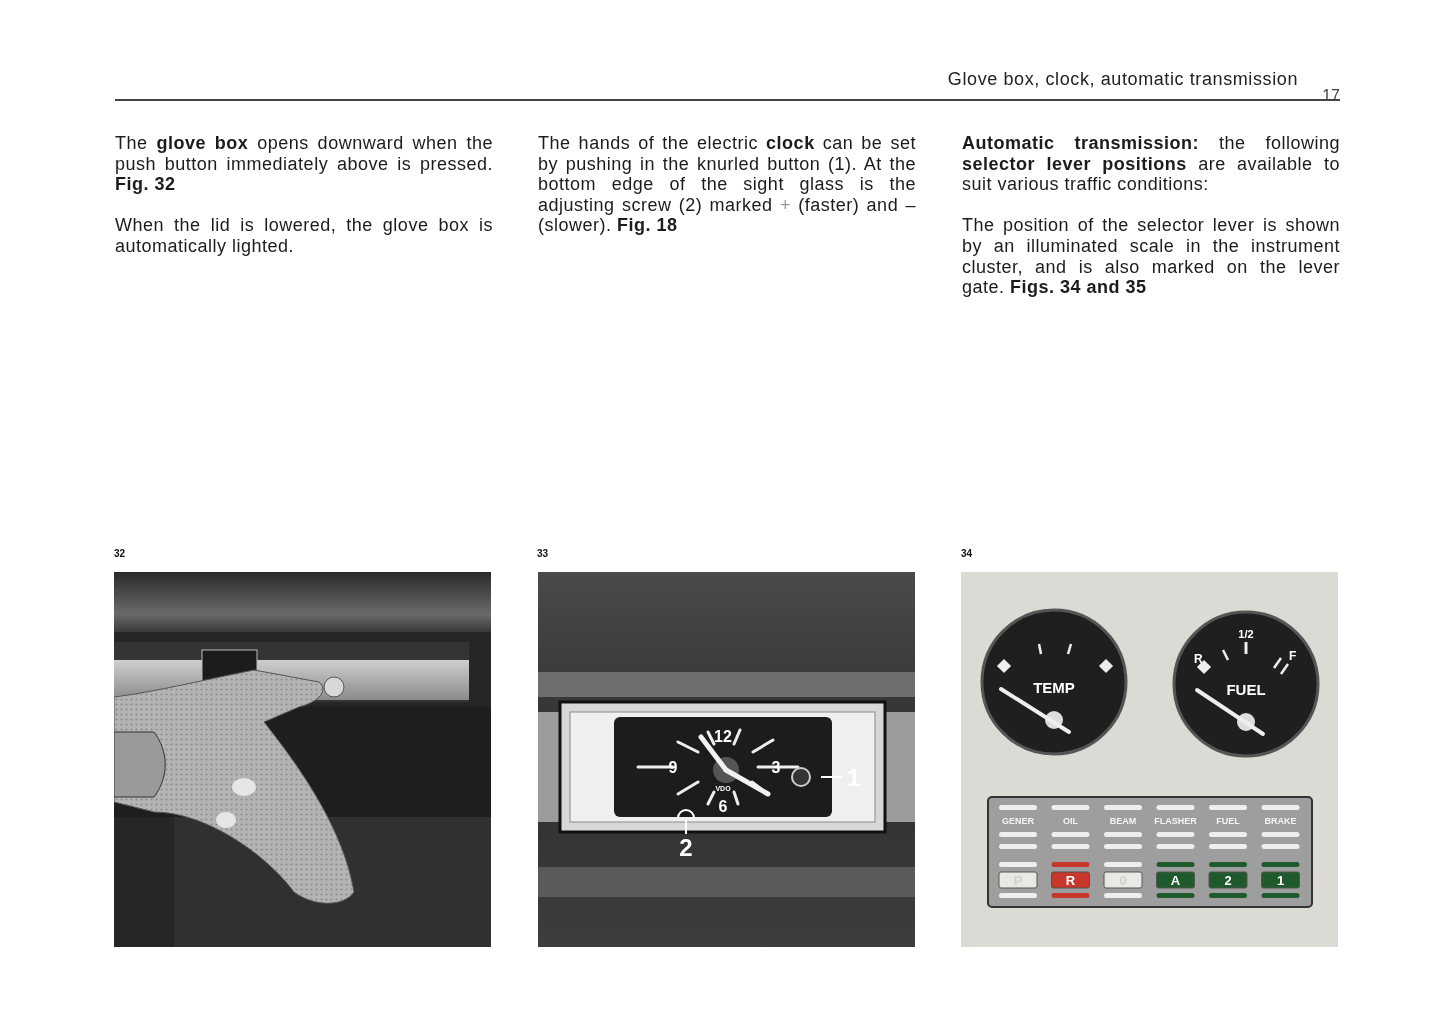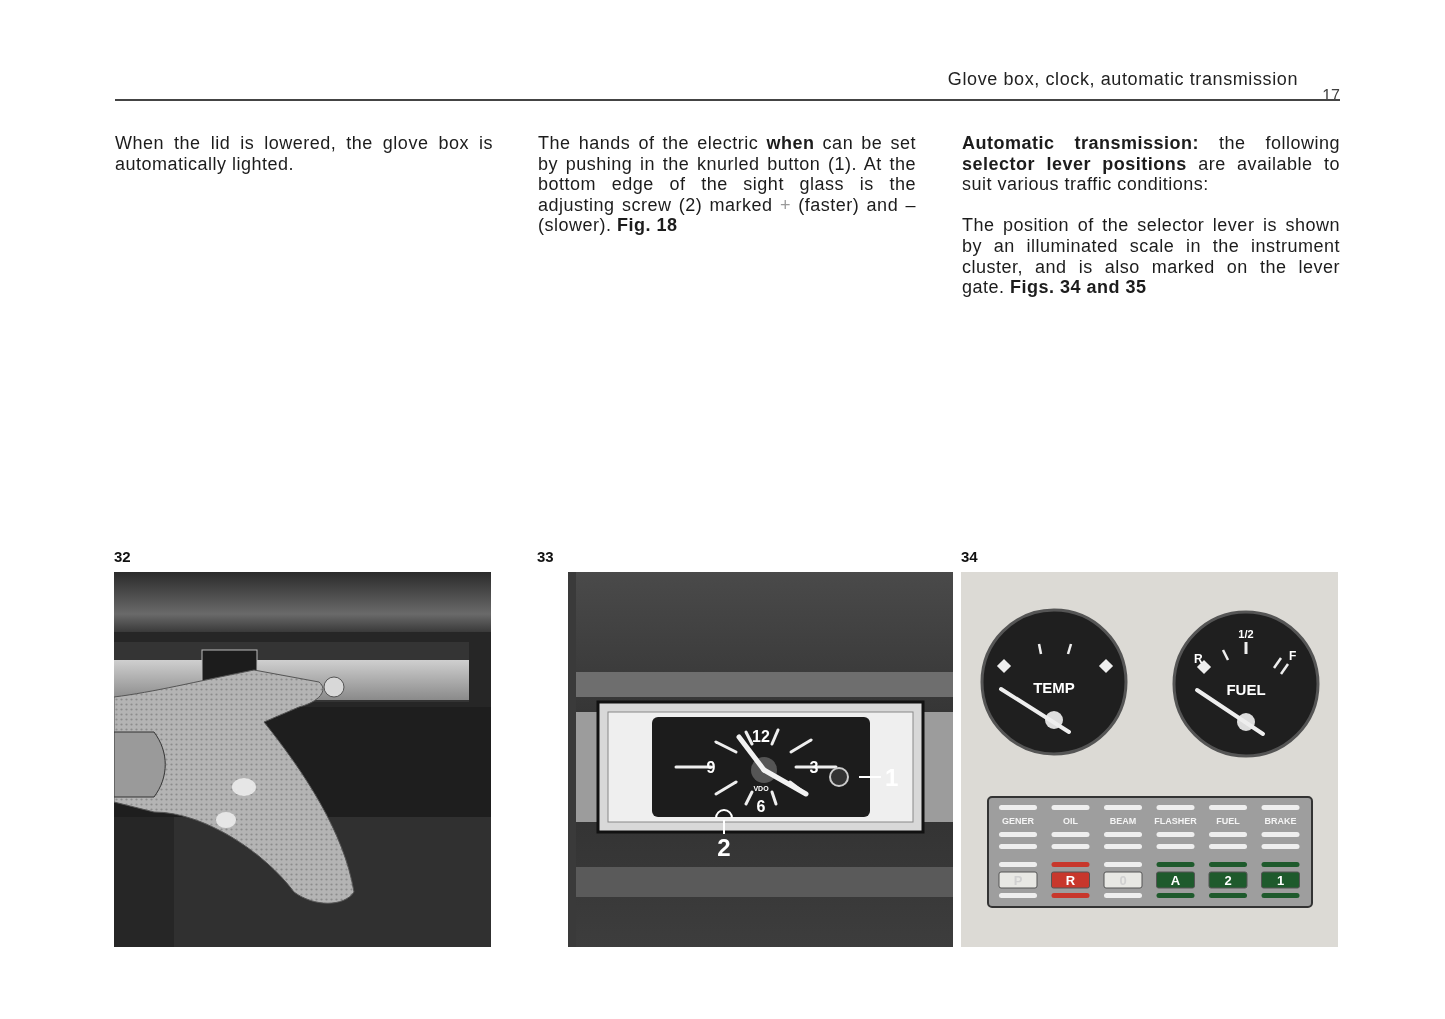--- a/index.html
+++ b/index.html
@@ -13,42 +13,43 @@
   .col { position: absolute; top: 133px; width: 378px; font-size: 18px; line-height: 20.6px;
          letter-spacing: 0.5px; text-align: justify; color: #1c1c1c; }
   .col p { margin: 0 0 20.6px 0; }
   .col b { font-weight: bold; }
   .col1 { left: 115px; }
   .col2 { left: 538px; }
   .col3 { left: 962px; }
   .sequence { text-align: center; font-weight: bold; letter-spacing: 1px; }
   .muted-plus { color: #9a9a9a; }
 
-  .fig-label { position: absolute; top: 548px; font-size: 15px; font-weight: bold; color: #111; }
+  .fig-label { position: absolute; top: 548px; font-size: 10px; font-weight: bold; color: #111; }
   .fig { position: absolute; top: 572px; width: 377px; height: 375px; overflow: hidden; }
   #fig32 { left: 114px; background: #2a2a2a; }
-  #fig33 { left: 568px; background: #3a3a3a; padding-left: 8px; }
+  #fig33 { left: 538px; background: #3a3a3a; }
   #fig34 { left: 961px; background: #dddbd6; }
   .fig svg { display: block; width: 100%; height: 100%; }
 </style>
 </head>
 <body>
 
 <div class="header">
   <span class="header-title">Glove box, clock, automatic transmission</span>
   <span class="page-number">17</span>
   <div class="header-rule"></div>
 </div>
 
 <div class="col col1">
+  <p><span>The </span><b>glove box</b><span> opens downward when the push button immediately above is pressed. </span><b>Fig. 32</b></p>
   <p>When the lid is lowered, the glove box is automatically lighted.</p>
 </div>
 
 <div class="col col2">
-  <p><span>The hands of the electric </span><b>when</b><span> can be set by pushing in the knurled button (1). At the bottom edge of the sight glass is the adjusting screw (2) marked </span><span class="muted-plus">+</span><span> (faster) and – (slower). </span><b>Fig. 18</b></p>
+  <p><span>The hands of the electric </span><b>clock</b><span> can be set by pushing in the knurled button (1). At the bottom edge of the sight glass is the adjusting screw (2) marked </span><span class="muted-plus">+</span><span> (faster) and – (slower). </span><b>Fig. 18</b></p>
 </div>
 
 <div class="col col3">
   <p><b>Automatic transmission:</b><span> the following </span><b>selector lever positions</b><span> are available to suit various traffic conditions:</span></p>
   <p><span>The position of the selector lever is shown by an illuminated scale in the instrument cluster, and is also marked on the lever gate. </span><b>Figs. 34 and 35</b></p>
 </div>
 
 <div class="fig-label" style="left:114px">32</div>
 <div class="fig" id="fig32">
   <svg viewBox="0 0 377 375">

